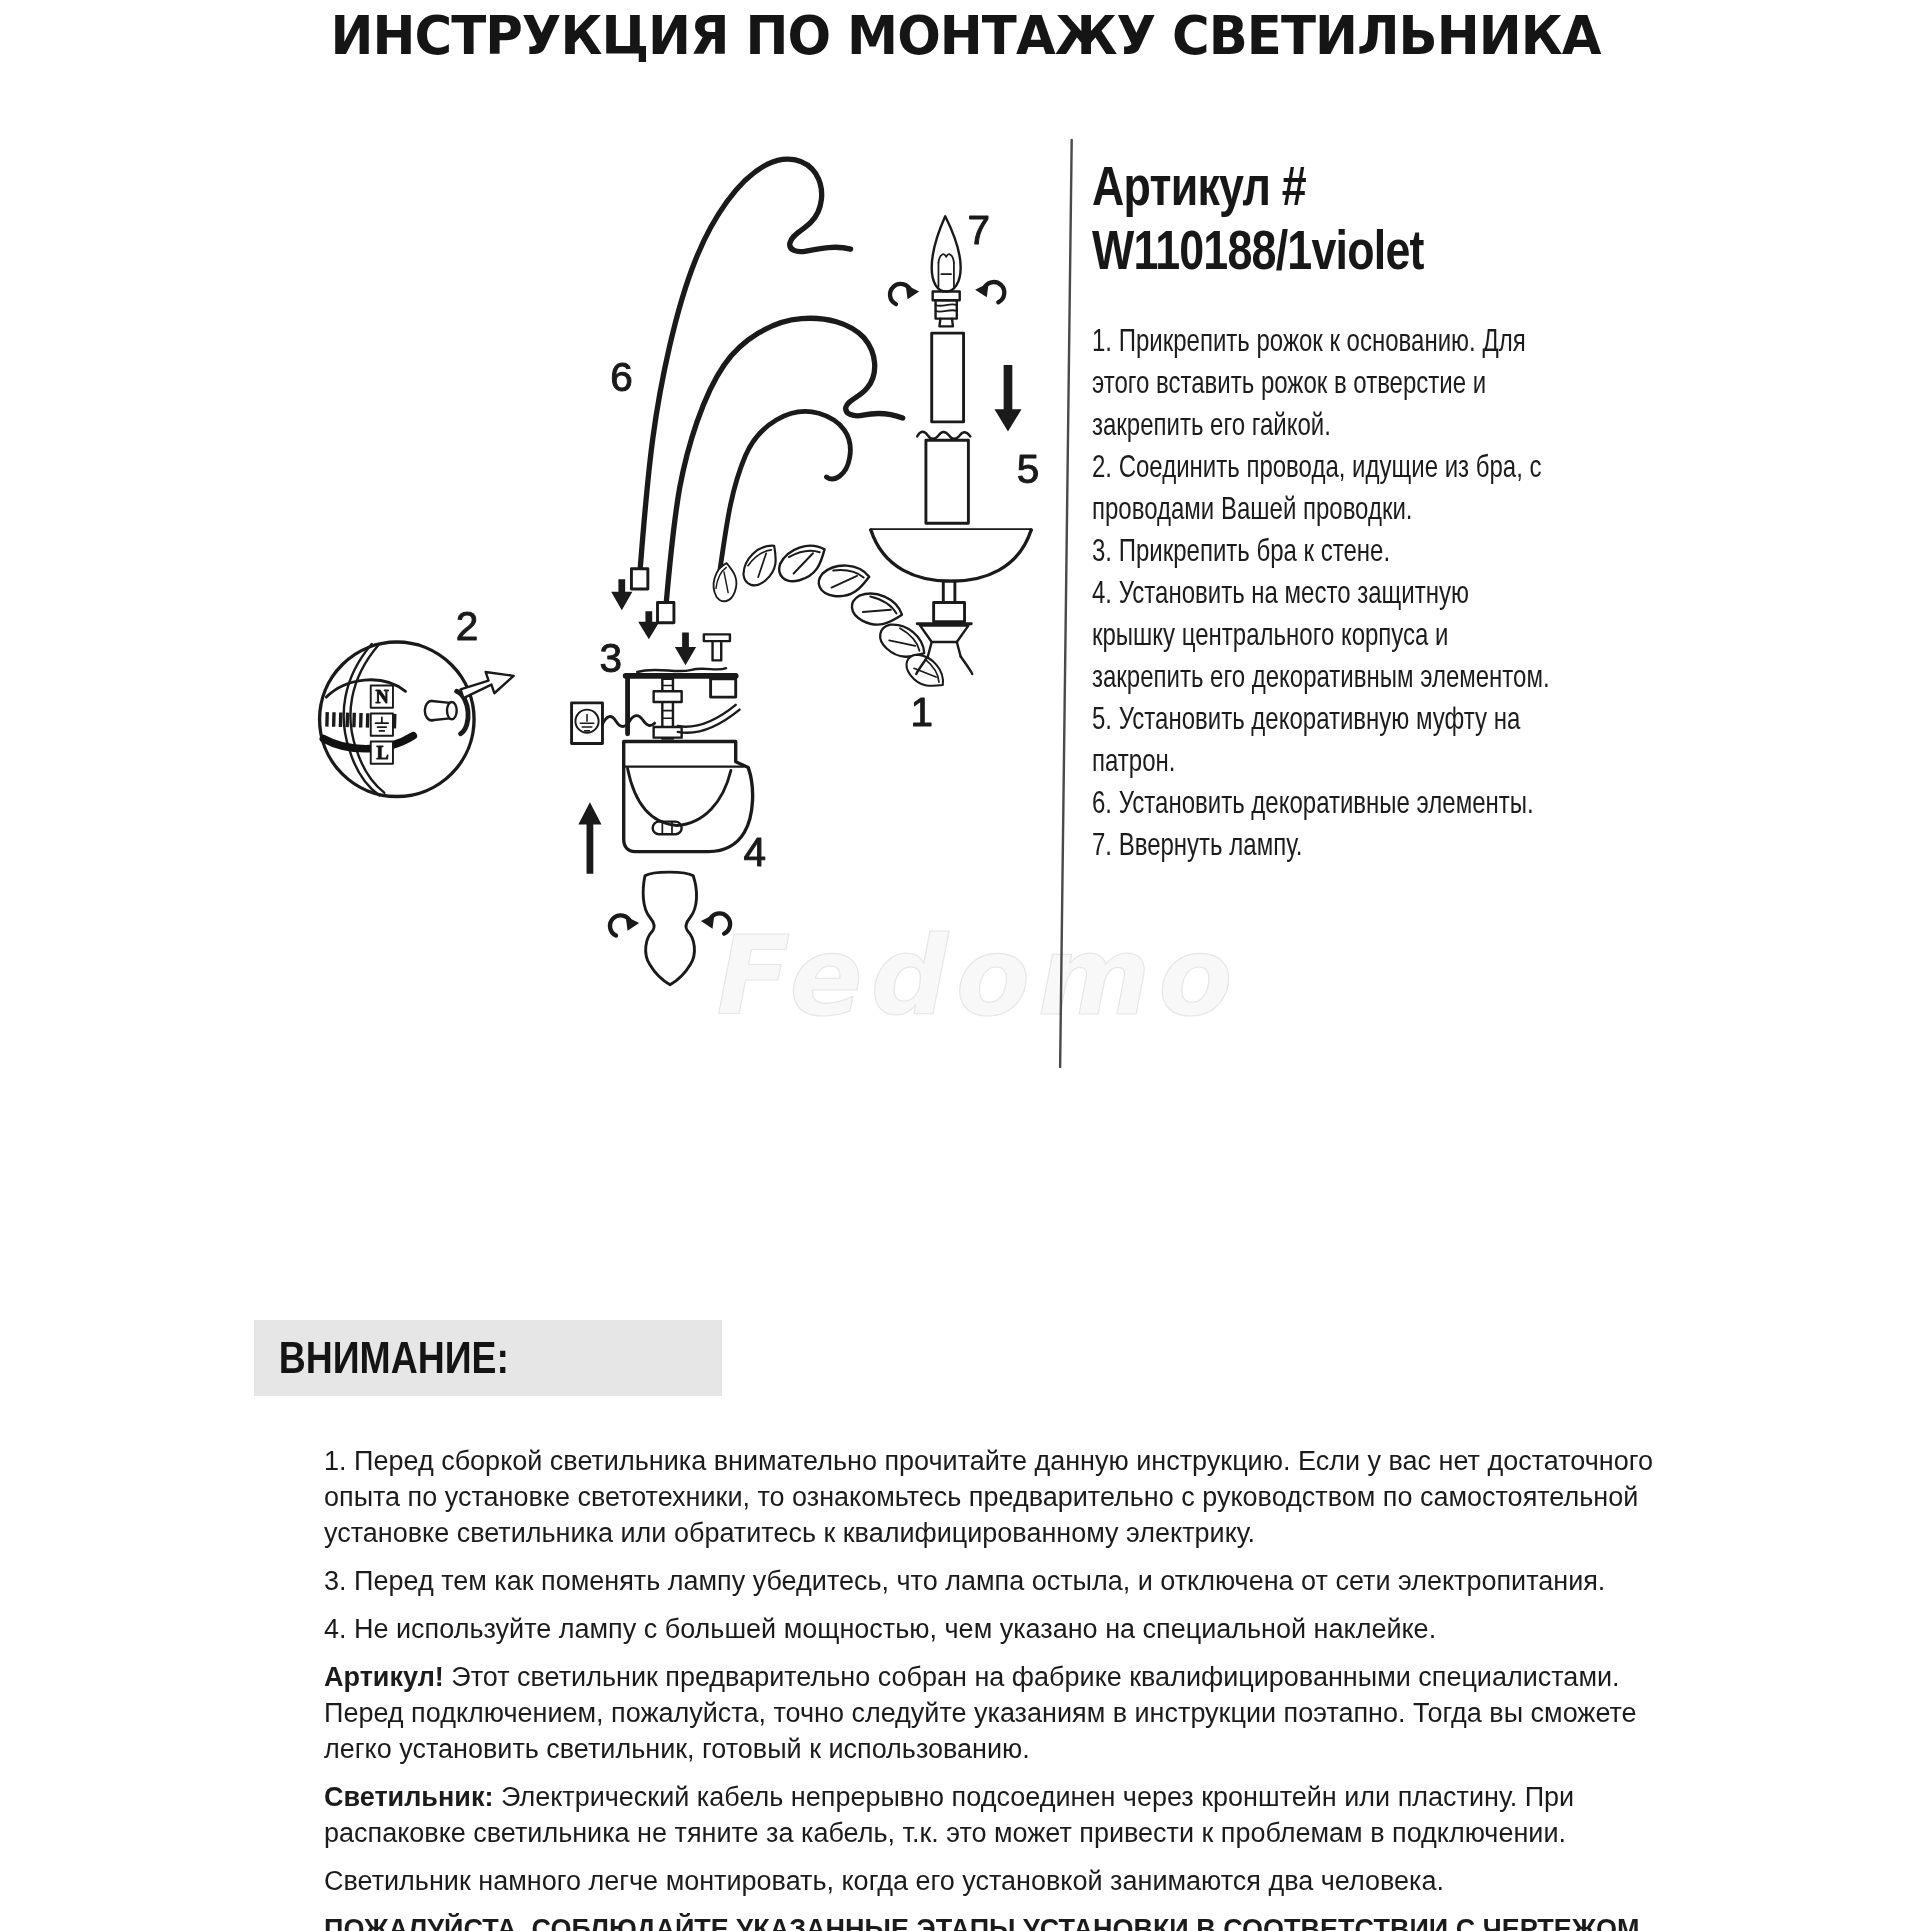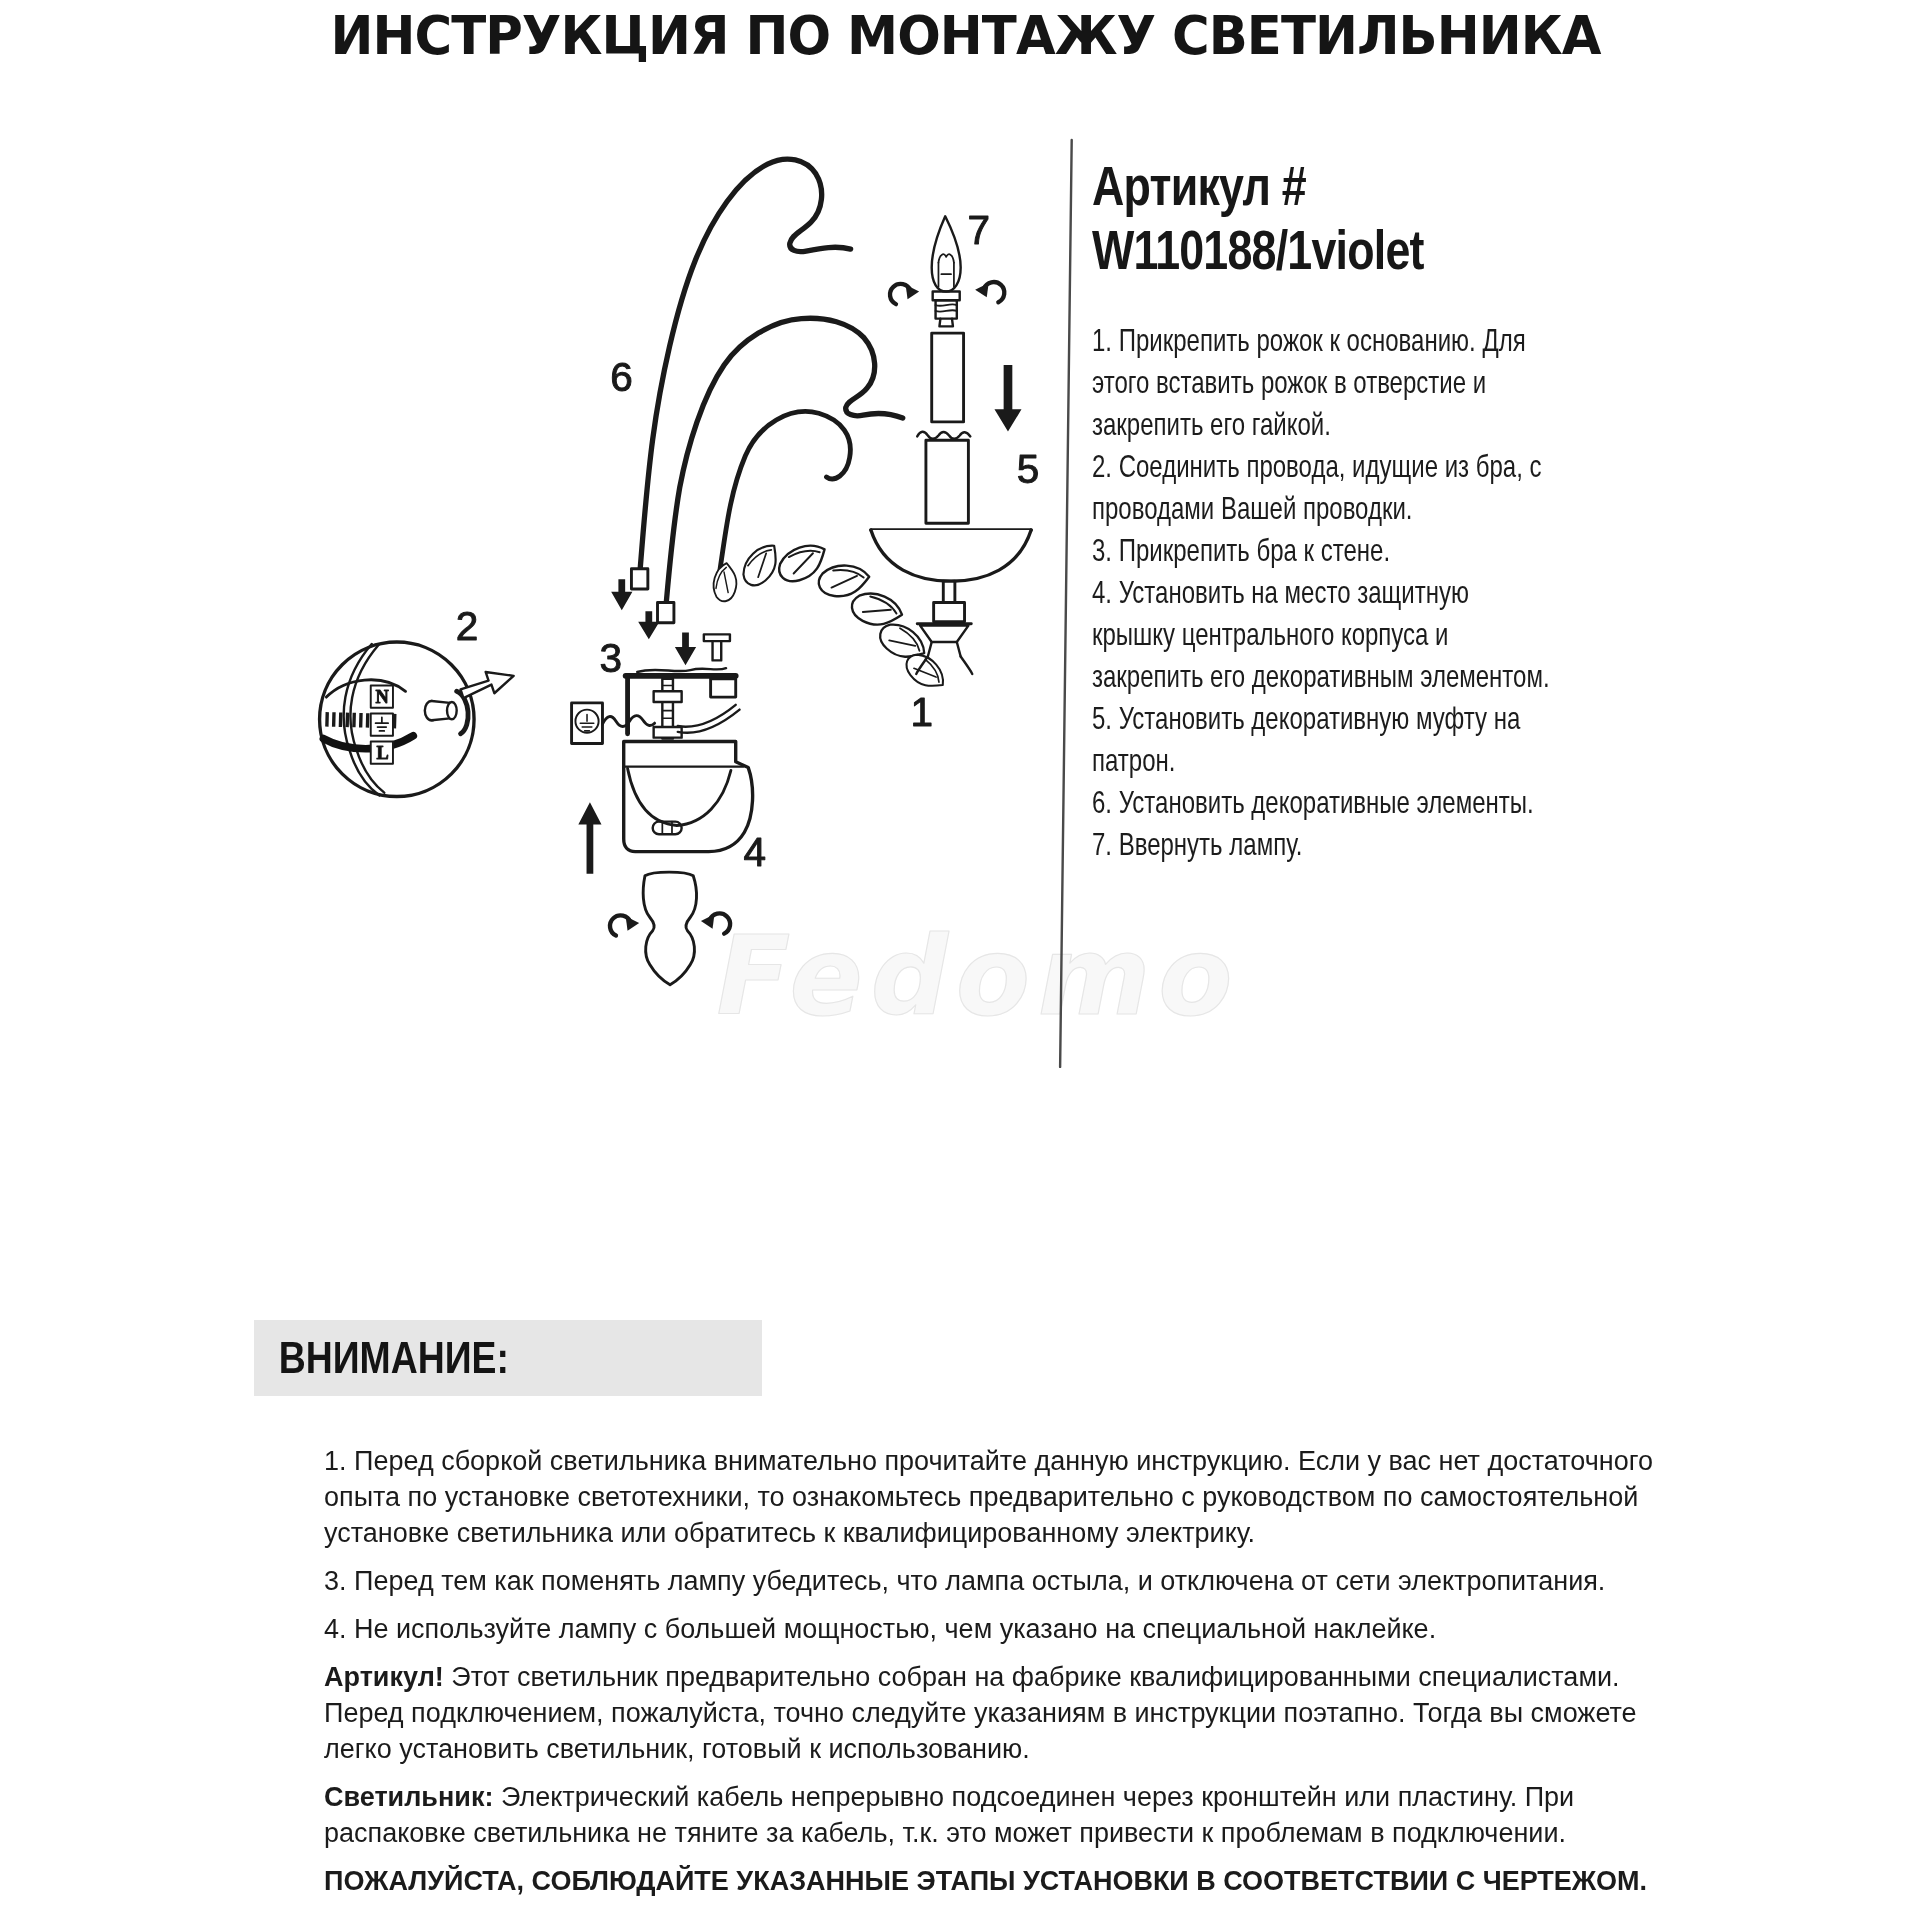--- a/index.html
+++ b/index.html
@@ -17,21 +17,21 @@
   .article-head{
     font-weight:bold;font-size:56px;line-height:64px;color:#171717;
     transform:scaleX(0.80);transform-origin:left top;white-space:nowrap;letter-spacing:-1px;
   }
   .article-steps{
     margin-top:37px;font-size:32px;line-height:42px;color:#1c1c1c;
     transform:scaleX(0.75);transform-origin:left top;width:628px;
   }
   .article-steps p{margin:0;white-space:pre-line;}
   .warning-box{
-    left:254px;top:1320px;width:508px;height:76px;background:#e6e6e6;
+    left:254px;top:1320px;width:468px;height:76px;background:#e6e6e6;
     display:flex;align-items:center;
   }
   .warning-box span{
     font-weight:bold;font-size:44px;color:#141414;padding-left:29px;
     transform:scaleX(0.85);transform-origin:left center;white-space:nowrap;
   }
   .warning-text{
     left:312px;top:1431px;width:1448px;font-size:27px;line-height:36px;color:#1b1b1b;
   }
   .warning-text p{margin:12px;white-space:pre-line;}
@@ -229,15 +229,16 @@
   <p><b></b><span>1. Перед сборкой светильника внимательно прочитайте данную инструкцию. Если у вас нет достаточного
 опыта по установке светотехники, то ознакомьтесь предварительно с руководством по самостоятельной
 установке светильника или обратитесь к квалифицированному электрику.</span></p>
   <p><b></b><span>3. Перед тем как поменять лампу убедитесь, что лампа остыла, и отключена от сети электропитания.</span></p>
   <p><b></b><span>4. Не используйте лампу с большей мощностью, чем указано на специальной наклейке.</span></p>
   <p><b>Артикул!</b><span> Этот светильник предварительно собран на фабрике квалифицированными специалистами.
 Перед подключением, пожалуйста, точно следуйте указаниям в инструкции поэтапно. Тогда вы сможете
 легко установить светильник, готовый к использованию.</span></p>
   <p><b>Светильник:</b><span> Электрический кабель непрерывно подсоединен через кронштейн или пластину. При
 распаковке светильника не тяните за кабель, т.к. это может привести к проблемам в подключении.</span></p>
+  <p><b></b><span>Светильник намного легче монтировать, когда его установкой занимаются два человека.</span></p>
   <p><b>ПОЖАЛУЙСТА, СОБЛЮДАЙТЕ УКАЗАННЫЕ ЭТАПЫ УСТАНОВКИ В СООТВЕТСТВИИ С ЧЕРТЕЖОМ.</b><span></span></p>
 </div>
 
 
 </body></html>

